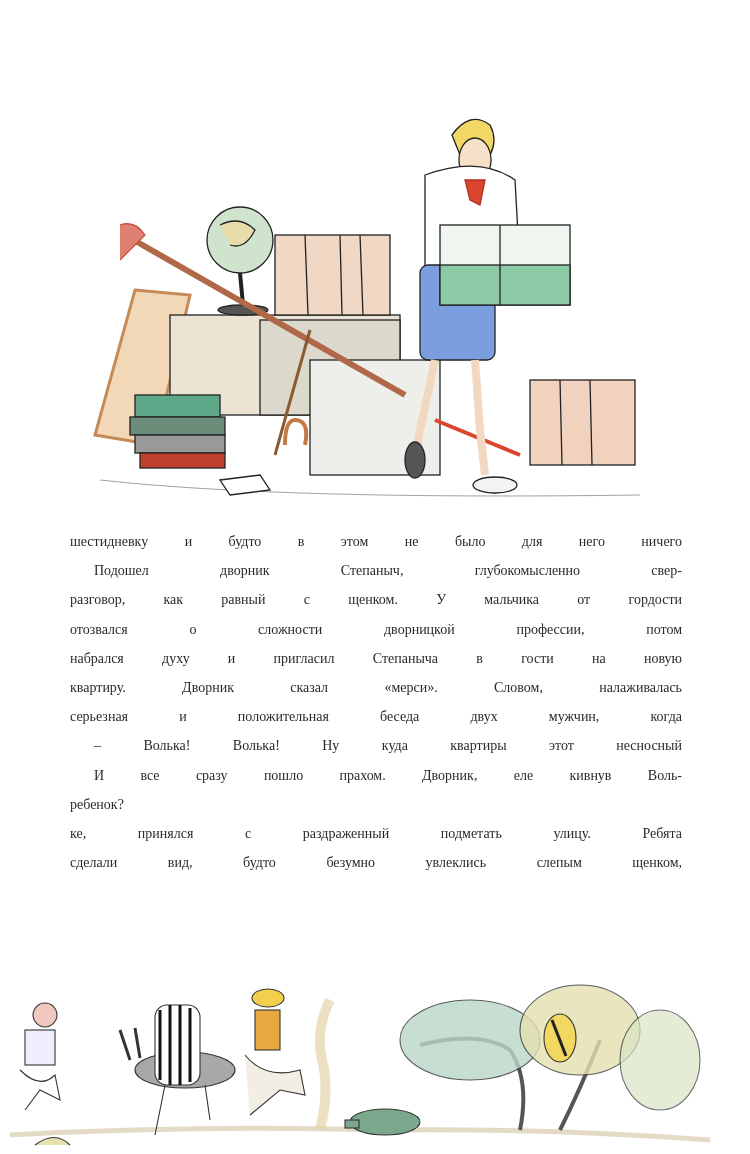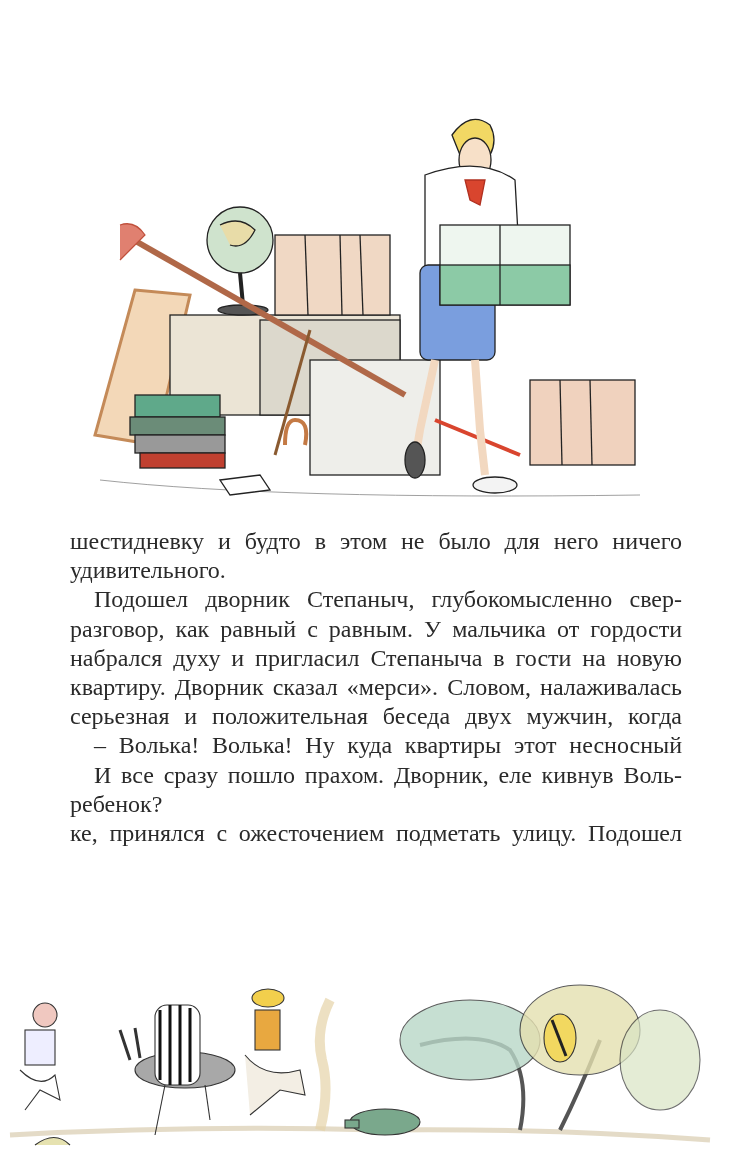--- a/index.html
+++ b/index.html
@@ -1,19 +1,19 @@
 <!DOCTYPE html>
 <html><head>
 <meta charset="utf-8">
 <style>
   html, body { margin: 0; padding: 0; background: #ffffff; }
   body { width: 750px; height: 1154px; position: relative; overflow: hidden; font-family: "Liberation Serif", "DejaVu Serif", serif; }
   .illus-top { position: absolute; left: 80px; top: 100px; width: 580px; height: 410px; }
   .illus-bottom { position: absolute; left: 0; top: 950px; width: 750px; height: 204px; }
-  .text-block { position: absolute; left: 70px; top: 527px; width: 612px; color: #2a2a2a; font-size: 24px; line-height: 29.2px; }
+  .text-block { position: absolute; left: 70px; top: 527px; width: 612px; color: #2a2a2a; font-size: 14px; line-height: 29.2px; }
   .line { display: block; white-space: nowrap; text-align: justify; text-align-last: justify; height: 29.2px; }
   .line.last { text-align-last: left; }
   .line.indent { padding-left: 24px; }
 </style>
 </head>
 <body>
 
 <svg class="illus-top" viewBox="0 0 580 410" xmlns="http://www.w3.org/2000/svg">
   <g stroke="#222" stroke-width="1.3" fill="none">
 
@@ -77,30 +77,31 @@
       <ellipse cx="335" cy="360" rx="10" ry="18" fill="#555"></ellipse>
       <ellipse cx="415" cy="385" rx="22" ry="8" fill="#f3f3f3"></ellipse>
     </g>
 
     <polygon points="140,380 180,375 190,390 150,395" fill="#fff"></polygon>
   </g>
 </svg>
 
 <div class="text-block">
   <span class="line">шестидневку и будто в этом не было для него ничего</span>
-  <span class="line last">удивительного.</span>
   <span class="line indent">Подошел дворник Степаныч, глубокомысленно свер-</span>
-  <span class="line">разговор, как равный с равным. У мальчика от гордости</span>
+  <span class="line">разговор, как равный с щенком. У мальчика от гордости</span>
+  <span class="line">отозвался о сложности дворницкой профессии, потом</span>
   <span class="line">набрался духу и пригласил Степаныча в гости на новую</span>
   <span class="line">квартиру. Дворник сказал «мерси». Словом, налаживалась</span>
   <span class="line">серьезная и положительная беседа двух мужчин, когда</span>
   <span class="line indent">– Волька! Волька! Ну куда квартиры этот несносный</span>
   <span class="line indent">И все сразу пошло прахом. Дворник, еле кивнув Воль-</span>
   <span class="line last">ребенок?</span>
-  <span class="line">ке, принялся с ожесточением подметать улицу. Подошел</span>
+  <span class="line">ке, принялся с раздраженный подметать улицу. Ребята</span>
+  <span class="line">сделали вид, будто безумно увлеклись слепым щенком,</span>
 </div>
 
 <svg class="illus-bottom" viewBox="0 0 750 204" xmlns="http://www.w3.org/2000/svg">
   <g stroke="#333" stroke-width="1.1" fill="none">
 
     <path d="M10 185 Q200 175 380 180 Q550 178 710 190" stroke="#c9b88f" stroke-width="5" opacity="0.5"></path>
 
     <g>
       <circle cx="45" cy="65" r="12" fill="#f0c8c0"></circle>
       <rect x="25" y="80" width="30" height="35" fill="#eef"></rect>

